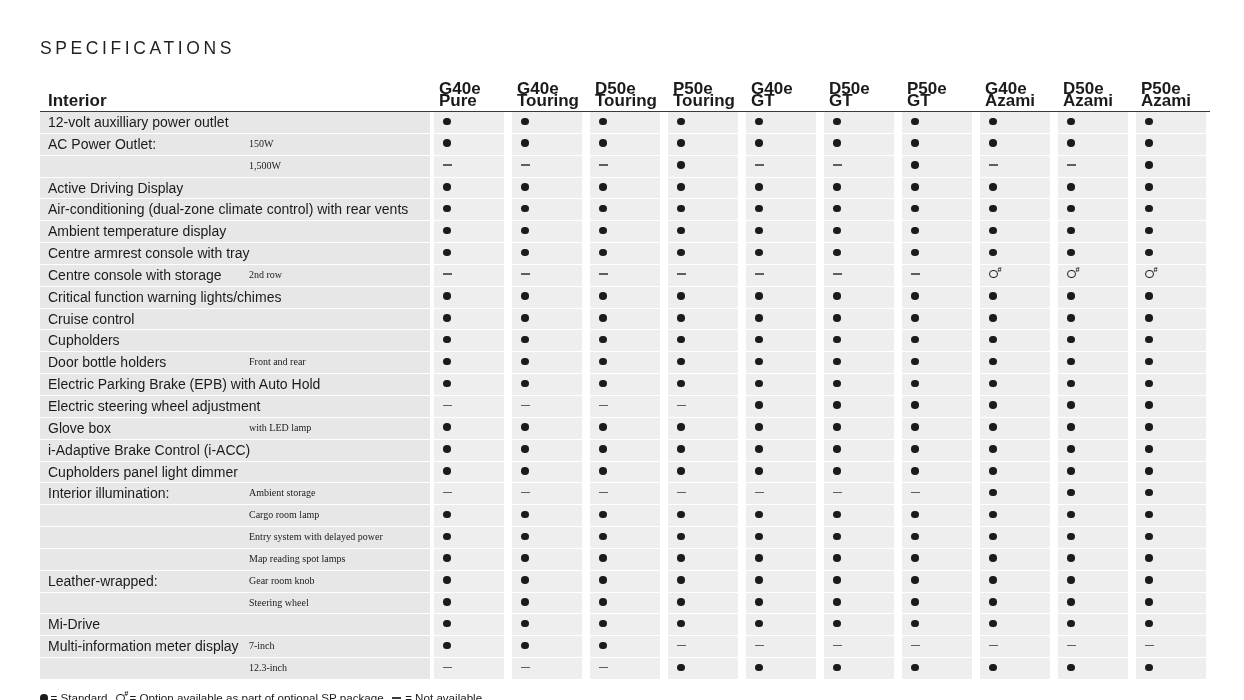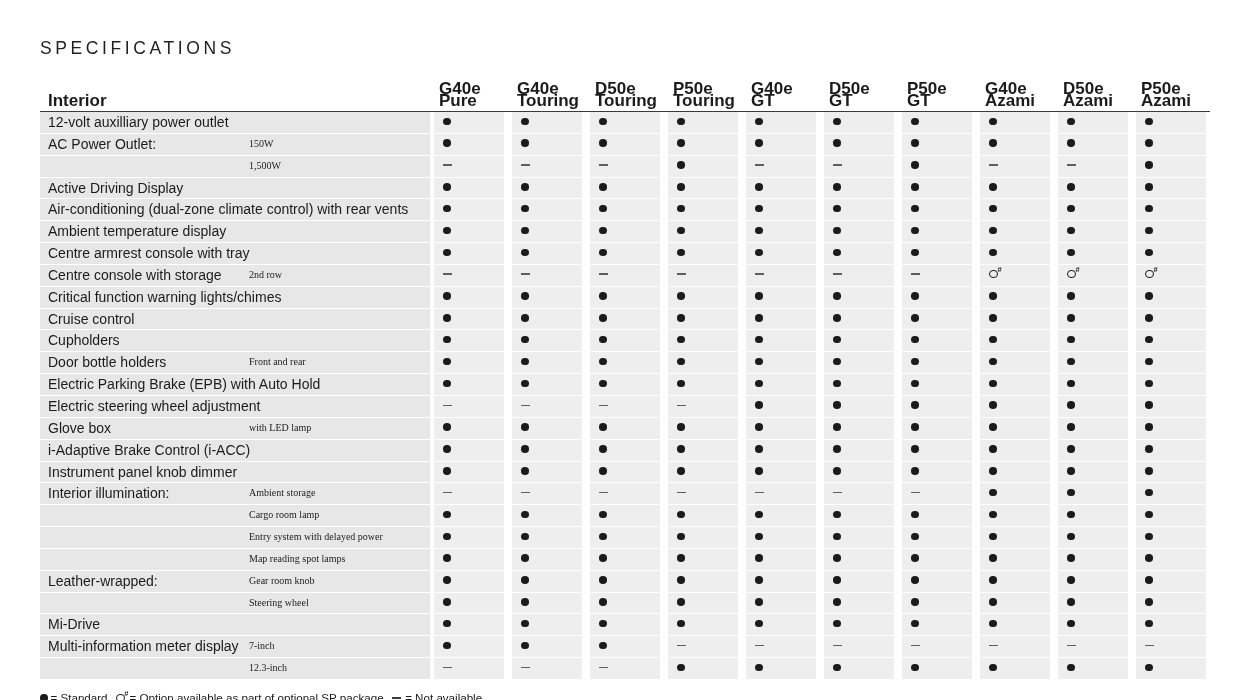--- a/index.html
+++ b/index.html
@@ -459,21 +459,21 @@
           <td class="c-val"><span class="mark mark-dot"></span></td>
           <td class="c-val"><span class="mark mark-dot"></span></td>
           <td class="c-val"><span class="mark mark-dot"></span></td>
           <td class="c-val"><span class="mark mark-dot"></span></td>
           <td class="c-val"><span class="mark mark-dot"></span></td>
           <td class="c-val"><span class="mark mark-dot"></span></td>
           <td class="c-val"><span class="mark mark-dot"></span></td>
           <td class="c-val"><span class="mark mark-dot"></span></td>
         </tr>
         <tr class="band">
-          <td class="c-label">Instrument panel knob dimmer</td>
+          <td class="c-label">Cupholders panel light dimmer</td>
           <td class="c-sub"></td>
           <td class="c-val"><span class="mark mark-dot"></span></td>
           <td class="c-val"><span class="mark mark-dot"></span></td>
           <td class="c-val"><span class="mark mark-dot"></span></td>
           <td class="c-val"><span class="mark mark-dot"></span></td>
           <td class="c-val"><span class="mark mark-dot"></span></td>
           <td class="c-val"><span class="mark mark-dot"></span></td>
           <td class="c-val"><span class="mark mark-dot"></span></td>
           <td class="c-val"><span class="mark mark-dot"></span></td>
           <td class="c-val"><span class="mark mark-dot"></span></td>

